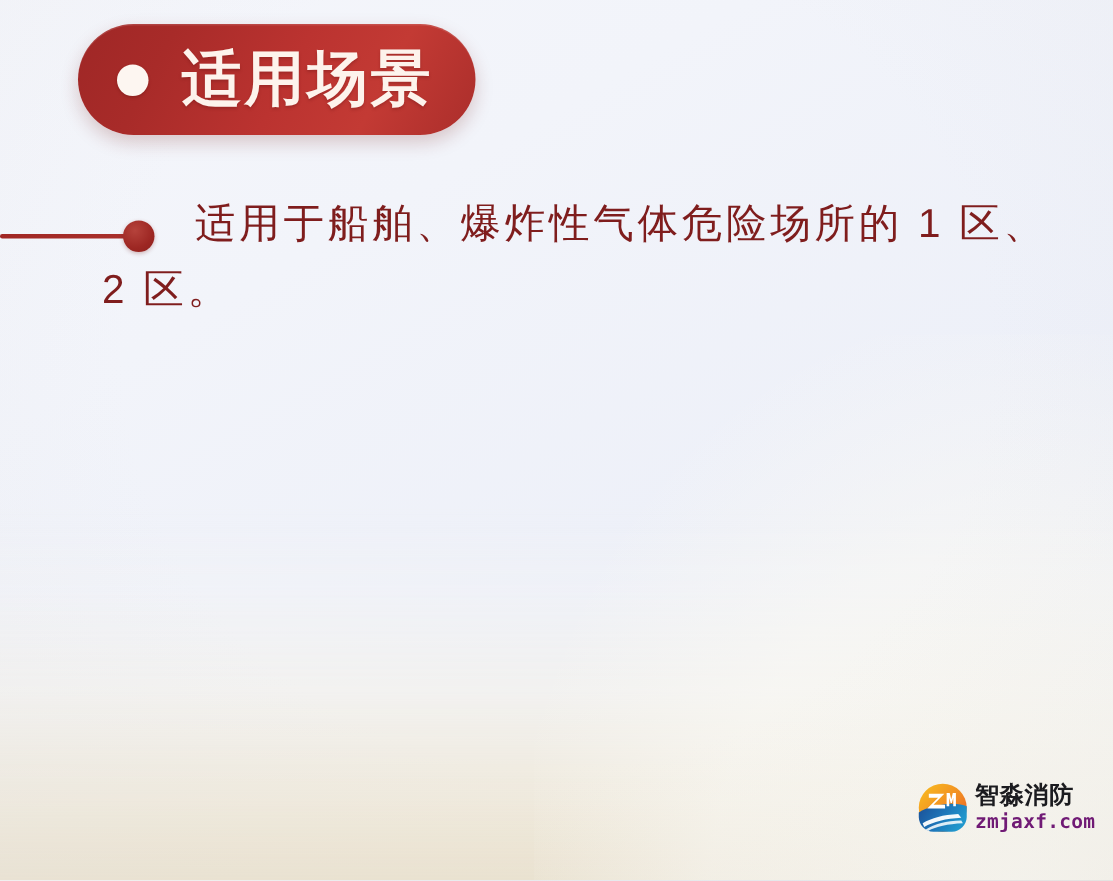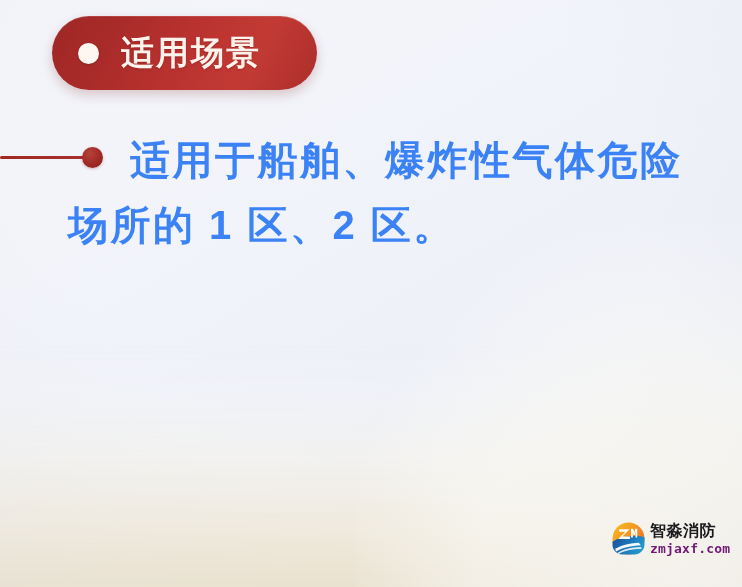--- a/index.html
+++ b/index.html
@@ -154,27 +154,26 @@
     width: 21px;
     height: 21px;
     border-radius: 50%;
     background: #fdf6f1;
     flex: 0 0 auto;
     box-shadow: 0 1px 2px rgba(90,20,18,0.35);
   }
   .pill-text {
     margin-left: 22px;
     color: #fdf3ec;
-    font-size: 33px;
+    font-size: 40px;
     font-weight: bold;
     letter-spacing: 2px;
     line-height: 1;
     white-space: nowrap;
     text-shadow: 0 1px 2px rgba(110, 24, 22, 0.35);
-    font-family: Liberation Serif, serif;
   }
 
   
   .leader {
     position: absolute;
     left: 0;
     top: 156px;
     width: 86px;
     height: 3px;
     background: linear-gradient(to right, #a02724 0%, #a9302c 100%);
@@ -190,26 +189,26 @@
     background: radial-gradient(circle at 38% 32%, #b5423b 0%, #9d2723 60%, #8d201d 100%);
     box-shadow: 0 1px 3px rgba(120, 30, 28, 0.3);
   }
 
   
   .body-copy {
     position: absolute;
     left: 68px;
     top: 128px;
     width: 640px;
-    color: #3b82f6;
-    font-size: 40px;
+    color: #7f1d1d;
+    font-size: 27px;
     line-height: 1.62;
     letter-spacing: 2.5px;
     text-indent: 62px;
-    font-weight: 700;
+    font-weight: 400;
   }
 
   
   .logo {
     position: absolute;
     left: 612px;
     top: 522px;
     display: flex;
     align-items: center;
   }

